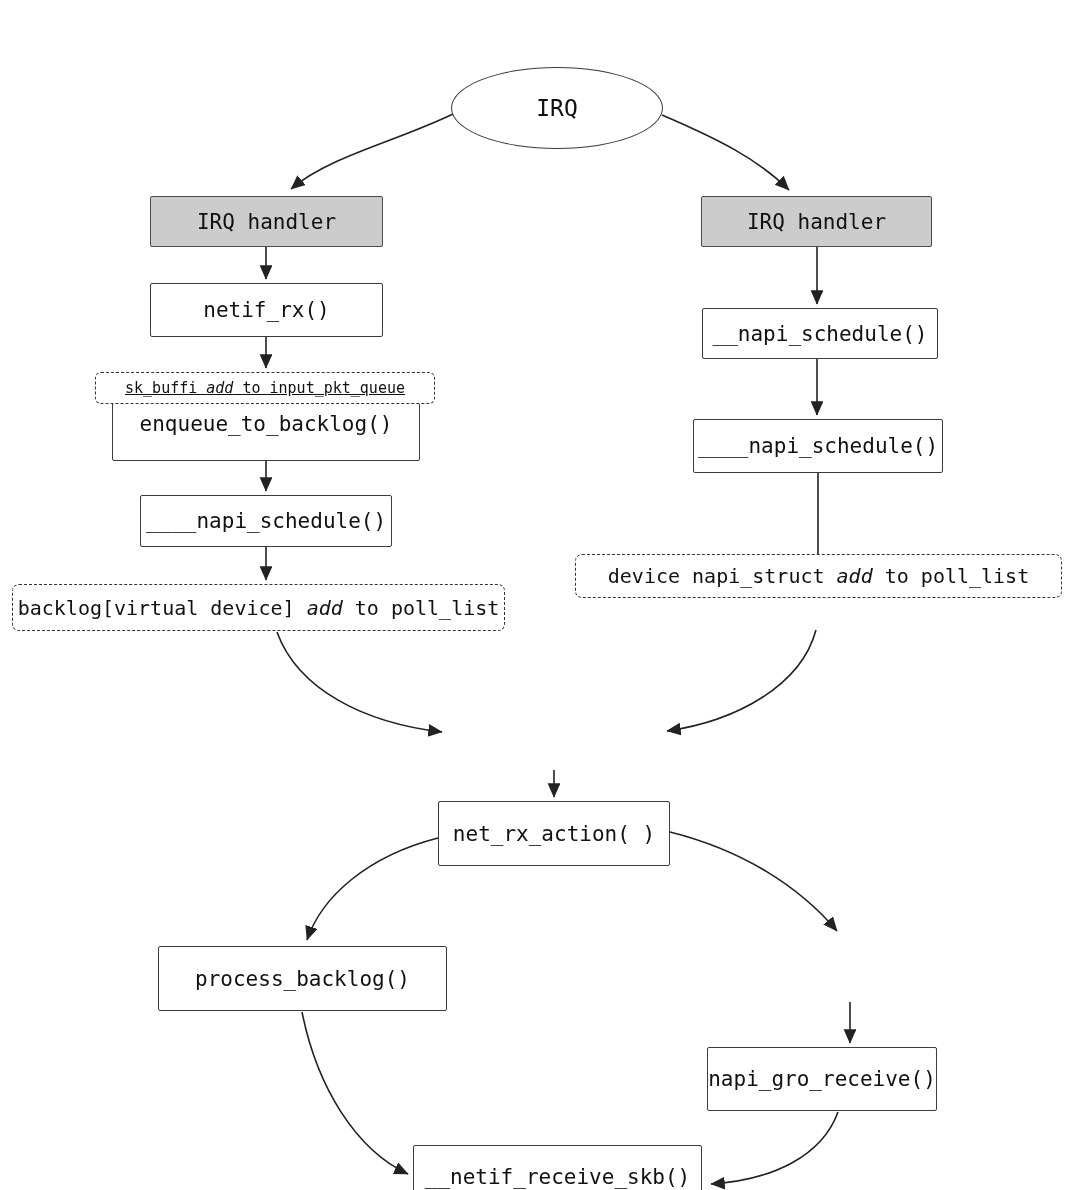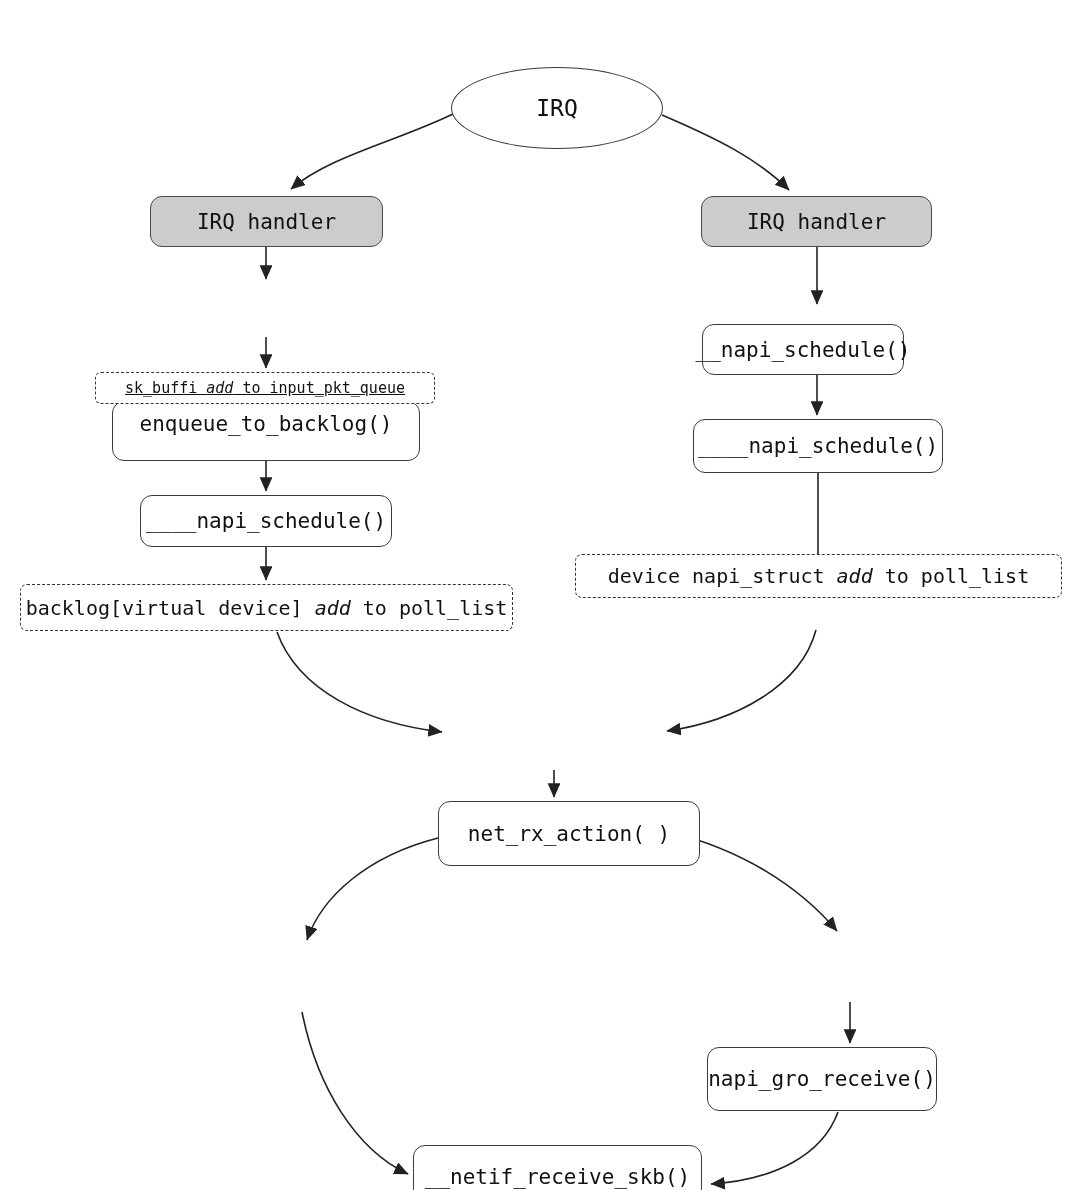--- a/index.html
+++ b/index.html
@@ -12,21 +12,21 @@
     overflow:hidden;
     margin-top:44px;
   }
   #edges{position:absolute;left:0;top:0;width:1080px;height:1190px;z-index:0;}
   .node{
     position:absolute;
     display:flex;align-items:center;justify-content:center;
     text-align:center;
     background:#ffffff;
     border:1.6px solid #3c3c3c;
-    border-radius:12px;
+    border-radius:2px;
     font-size:21px;
     z-index:1;
     white-space:nowrap;
     box-sizing:border-box;
   }
   .node.gray{background:#cccccc;border-color:#4a4a4a;}
   .node.ellipse{border-radius:50%;font-size:23px;}
   .node.dashed{
     border:1.7px dashed #333;
     border-radius:7px;
@@ -69,58 +69,64 @@
   </svg>
 
   <div class="node ellipse" style="left:451px;top:23px;width:212px;height:82px">
     <span>IRQ</span>
   </div>
 
   <div class="node gray" style="left:150px;top:152px;width:233px;height:51px">
     <span>IRQ handler</span>
   </div>
 
+  <div class="node" style="left:150px;top:239px;width:233px;height:54px">
+    <span>netif_rx()</span>
+  </div>
 
   <div class="node" style="left:112px;top:357px;width:308px;height:60px;justify-content:center;align-items:flex-end;padding-bottom:24px">
     <span>enqueue_to_backlog()</span>
   </div>
 
   <div class="node dashed small" style="left:95px;top:328px;width:340px;height:32px">
     <span><span>sk_buffi </span><span class="emph">add</span><span> to input_pkt_queue</span></span>
   </div>
 
   <div class="node" style="left:140px;top:451px;width:252px;height:52px">
     <span>____napi_schedule()</span>
   </div>
 
-  <div class="node dashed" style="left:20px;top:540px;width:493px;height:47px">
+  <div class="node dashed" style="left:12px;top:540px;width:493px;height:47px">
     <span><span>backlog[virtual device] </span><span class="emph">add</span><span> to poll_list</span></span>
   </div>
 
   <div class="node gray" style="left:701px;top:152px;width:231px;height:51px">
     <span>IRQ handler</span>
   </div>
 
-  <div class="node" style="left:702px;top:280px;width:202px;height:51px">
+  <div class="node" style="left:702px;top:264px;width:236px;height:51px">
     <span>__napi_schedule()</span>
   </div>
 
   <div class="node" style="left:693px;top:375px;width:250px;height:54px">
     <span>____napi_schedule()</span>
   </div>
 
   <div class="node dashed" style="left:575px;top:510px;width:487px;height:44px">
     <span><span>device napi_struct </span><span class="emph">add</span><span> to poll_list</span></span>
   </div>
 
 
-  <div class="node" style="left:438px;top:757px;width:262px;height:65px">
+  <div class="node" style="left:438px;top:757px;width:232px;height:65px">
     <span>net_rx_action( )</span>
   </div>
 
+  <div class="node" style="left:158px;top:902px;width:289px;height:65px">
+    <span>process_backlog()</span>
+  </div>
 
 
   <div class="node" style="left:707px;top:1003px;width:230px;height:64px">
     <span>napi_gro_receive()</span>
   </div>
 
   <div class="node" style="left:413px;top:1101px;width:289px;height:64px">
     <span>__netif_receive_skb()</span>
   </div>
 

